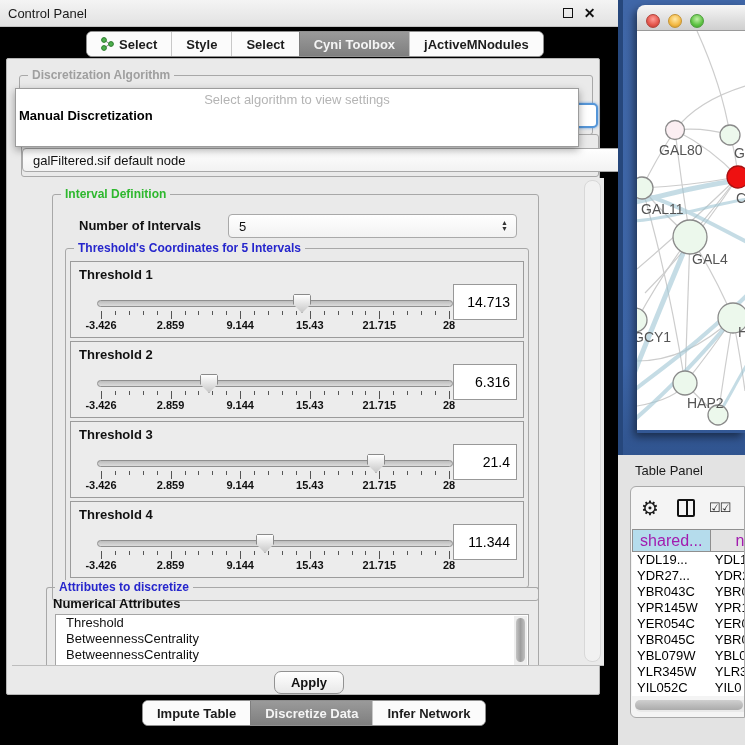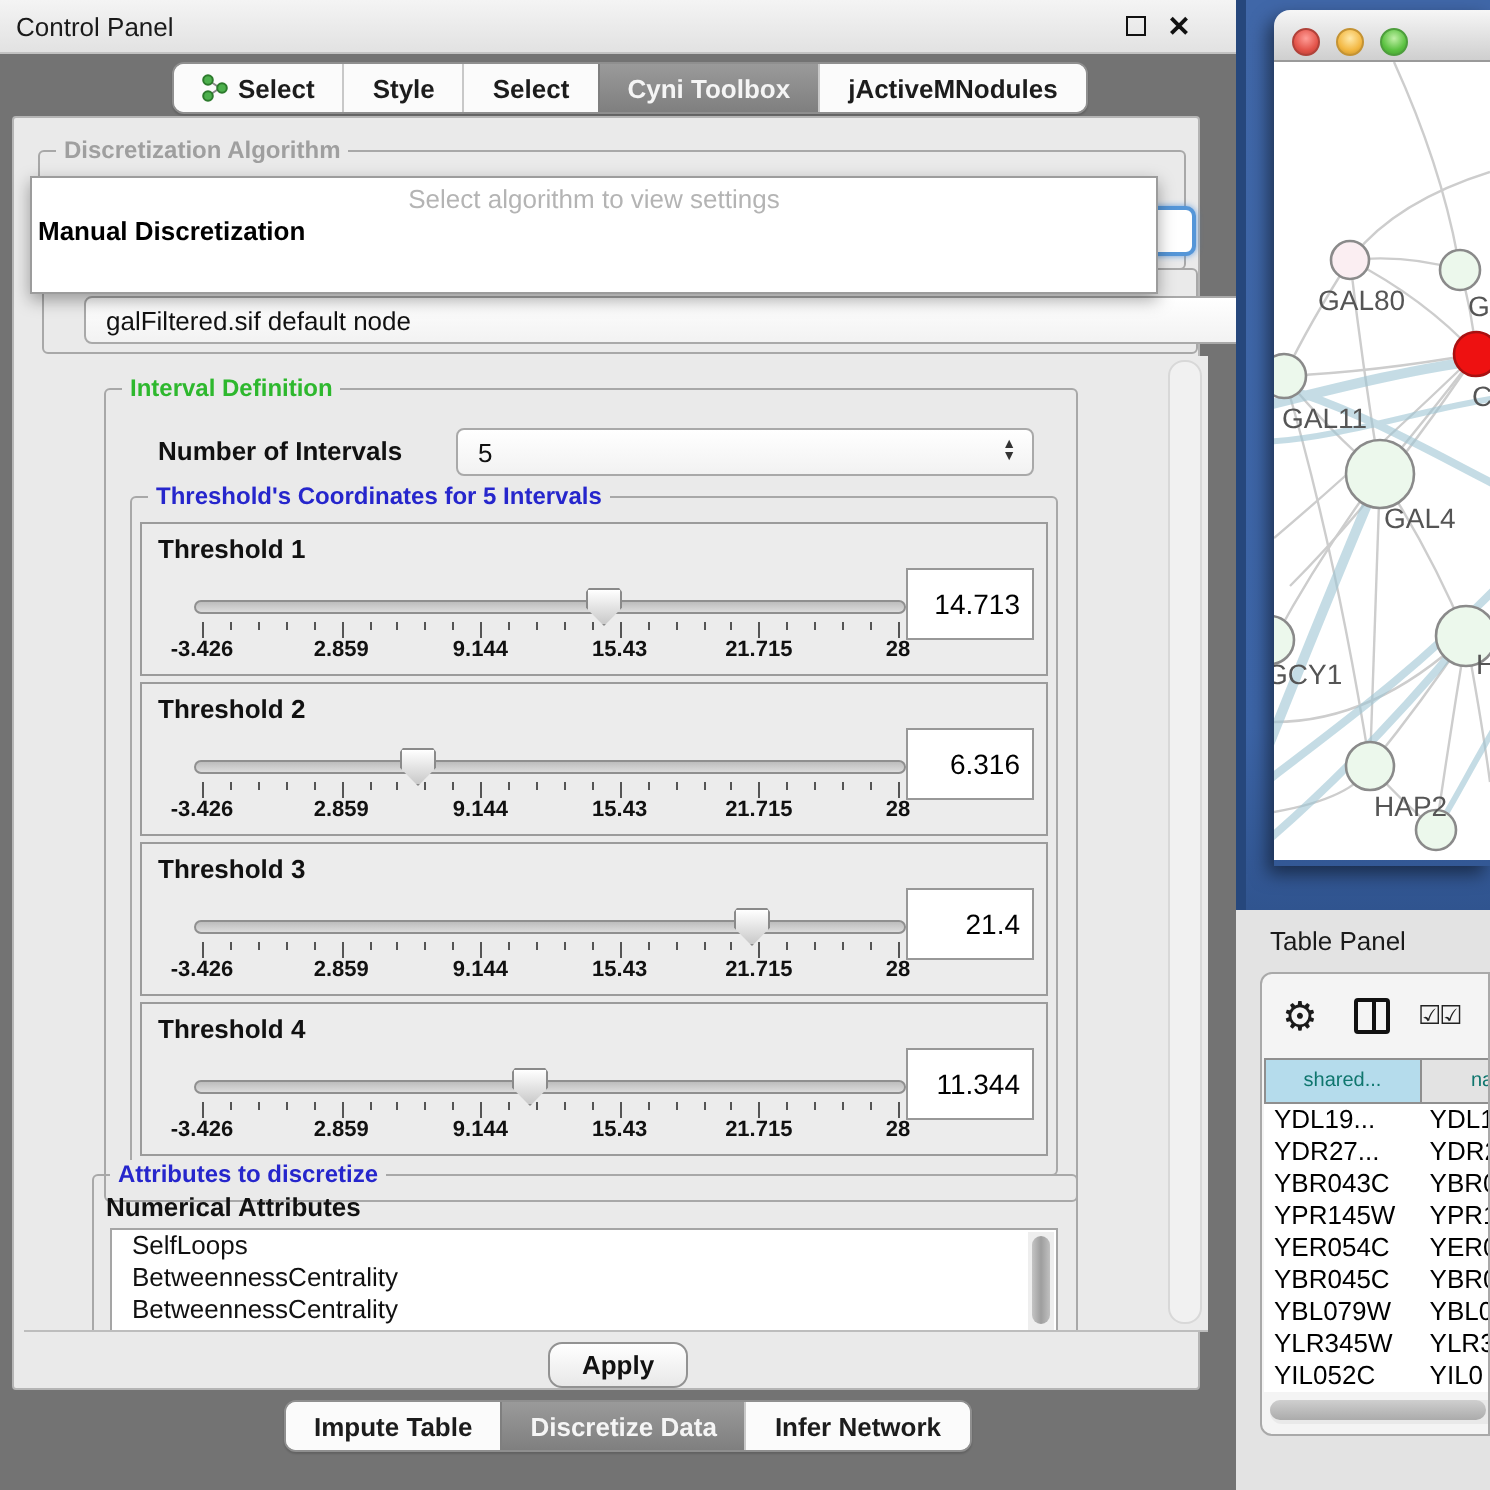--- a/index.html
+++ b/index.html
@@ -2,21 +2,21 @@
 <html><head>
 <meta charset="utf-8">
 <style>
   * { margin:0; padding:0; box-sizing:border-box; }
   html,body { width:745px; height:745px; overflow:hidden; background:#e8e8e8;
     font-family:"Liberation Sans", sans-serif; }
   .abs { position:absolute; }
   #stage { position:relative; width:745px; height:745px; }
 
   
-  #control-panel { left:0; top:0; width:618px; height:745px; background:#737373; }
+  #control-panel { left:0; top:0; width:618px; height:745px; background:#000000; }
   #cp-titlebar { left:0; top:0; width:618px; height:27px;
     background:linear-gradient(#f4f4f4,#e2e2e2); border-bottom:1px solid #c2c2c2; }
   #cp-title { left:8px; top:6px; font-size:13px; color:#1a1a1a; }
   .win-btn { top:7px; width:13px; height:13px; color:#111; font-size:12px; line-height:13px;
     text-align:center; font-weight:bold; }
   #btn-float { right:44px; }
   #btn-float i { display:block; width:10px; height:10px; margin:1px auto; border:1.6px solid #111; }
   #btn-close { right:22px; font-size:14px; }
 
   
@@ -59,21 +59,21 @@
 
   
   #algo-popup { left:8px; top:29px; width:564px; height:59px; background:#ffffff;
     border:1px solid #9c9c9c; box-shadow:0 3px 8px rgba(0,0,0,.35); z-index:40; }
   #popup-prompt { width:100%; text-align:center; margin-top:3px; font-size:13px; color:#b4b4b4; }
   .popup-item { font-size:13px; color:#000; padding:1px 3px; }
   .popup-item.bold { font-weight:bold; }
 
   
   #tabledata-group { left:14px; top:75px; width:578px; height:43px; }
-  #tabledata-combo { left:20px; top:13px; width:672px; height:24px; }
+  #tabledata-combo { left:0; top:13px; width:672px; height:24px; }
 
   
   #scroll-view { left:5px; top:119px; width:592px; height:488px; background:#eaeaea;
     border-bottom:1px solid #bdbdbd; overflow:hidden; }
   
   .vtrack { position:absolute; background:#f1f1f1; border:1px solid #d8d8d8; border-radius:8px; }
   .vthumb { position:absolute; background:linear-gradient(90deg,#c4c4c4,#9e9e9e,#c0c0c0);
     border-radius:6px; }
   #main-vtrack { left:572px; top:2px; width:17px; height:482px; }
 
@@ -139,21 +139,21 @@
   #tp-card { left:12px; top:31px; width:115px; height:232px; background:#f4f4f4;
     border:1px solid #a9a9a9; border-radius:6px 0 0 6px; overflow:hidden; }
   #tp-toolbar { left:0; top:0; width:115px; height:42px; }
   #gear-icon { left:10px; top:9px; font-size:20px; color:#1a1a1a; }
   #split-icon { left:46px; top:12px; width:18px; height:18px; border:2px solid #111;
     border-radius:2px; }
   #split-icon i { position:absolute; left:7px; top:0; width:2px; height:14px; background:#111; }
   #check-icons { left:78px; top:13px; font-size:13px; color:#222; letter-spacing:-1px; }
   #tp-table { left:1px; top:42px; width:130px; }
   .tp-hrow { display:flex; height:23px; }
-  .tp-hcell { border:1px solid #8f8f8f; border-left:none; font-size:10px; color:#0f766e;
+  .tp-hcell { border:1px solid #8f8f8f; border-left:none; font-size:16px; color:#a21caf;
     text-align:center; line-height:21px; overflow:hidden; white-space:nowrap; }
   .tp-hcell.c1 { width:80px; background:#b5dcec; border-left:1px solid #8f8f8f; }
   .tp-hcell.c2 { width:52px; background:#e3e3e3; border-left:none;
     text-align:left; padding-left:25px; }
   .tp-body { background:#fff; }
   .tp-row { display:flex; height:16px; }
   .tp-cell { font-size:13px; color:#000; white-space:nowrap; overflow:hidden; }
   .tp-cell.c1 { width:80px; padding-left:5px; }
   .tp-cell.c2 { width:52px; padding-left:4px; }
   #tp-hscroll { left:4px; top:213px; width:118px; height:12px; background:#e9e9e9;
@@ -415,21 +415,21 @@
               </div>
               <div class="th-value">11.344</div>
             </div>
           </div>
         </div>
 
         <div id="attr-group" class="group">
           <span class="group-title t-blue">Attributes to discretize</span>
           <span id="attr-sub">Numerical Attributes</span>
           <div id="attr-list">
-            <div class="attr-item">SelfLoops</div>
+            <div class="attr-item">Threshold</div>
             <div class="attr-item">BetweennessCentrality</div>
             <div class="attr-item">BetweennessCentrality</div>
             <div id="attr-vtrack" class="vtrack abs">
               <div id="attr-vthumb" class="vthumb"></div>
             </div>
           </div>
         </div>
 
         <div id="main-vtrack" class="vtrack">
           

